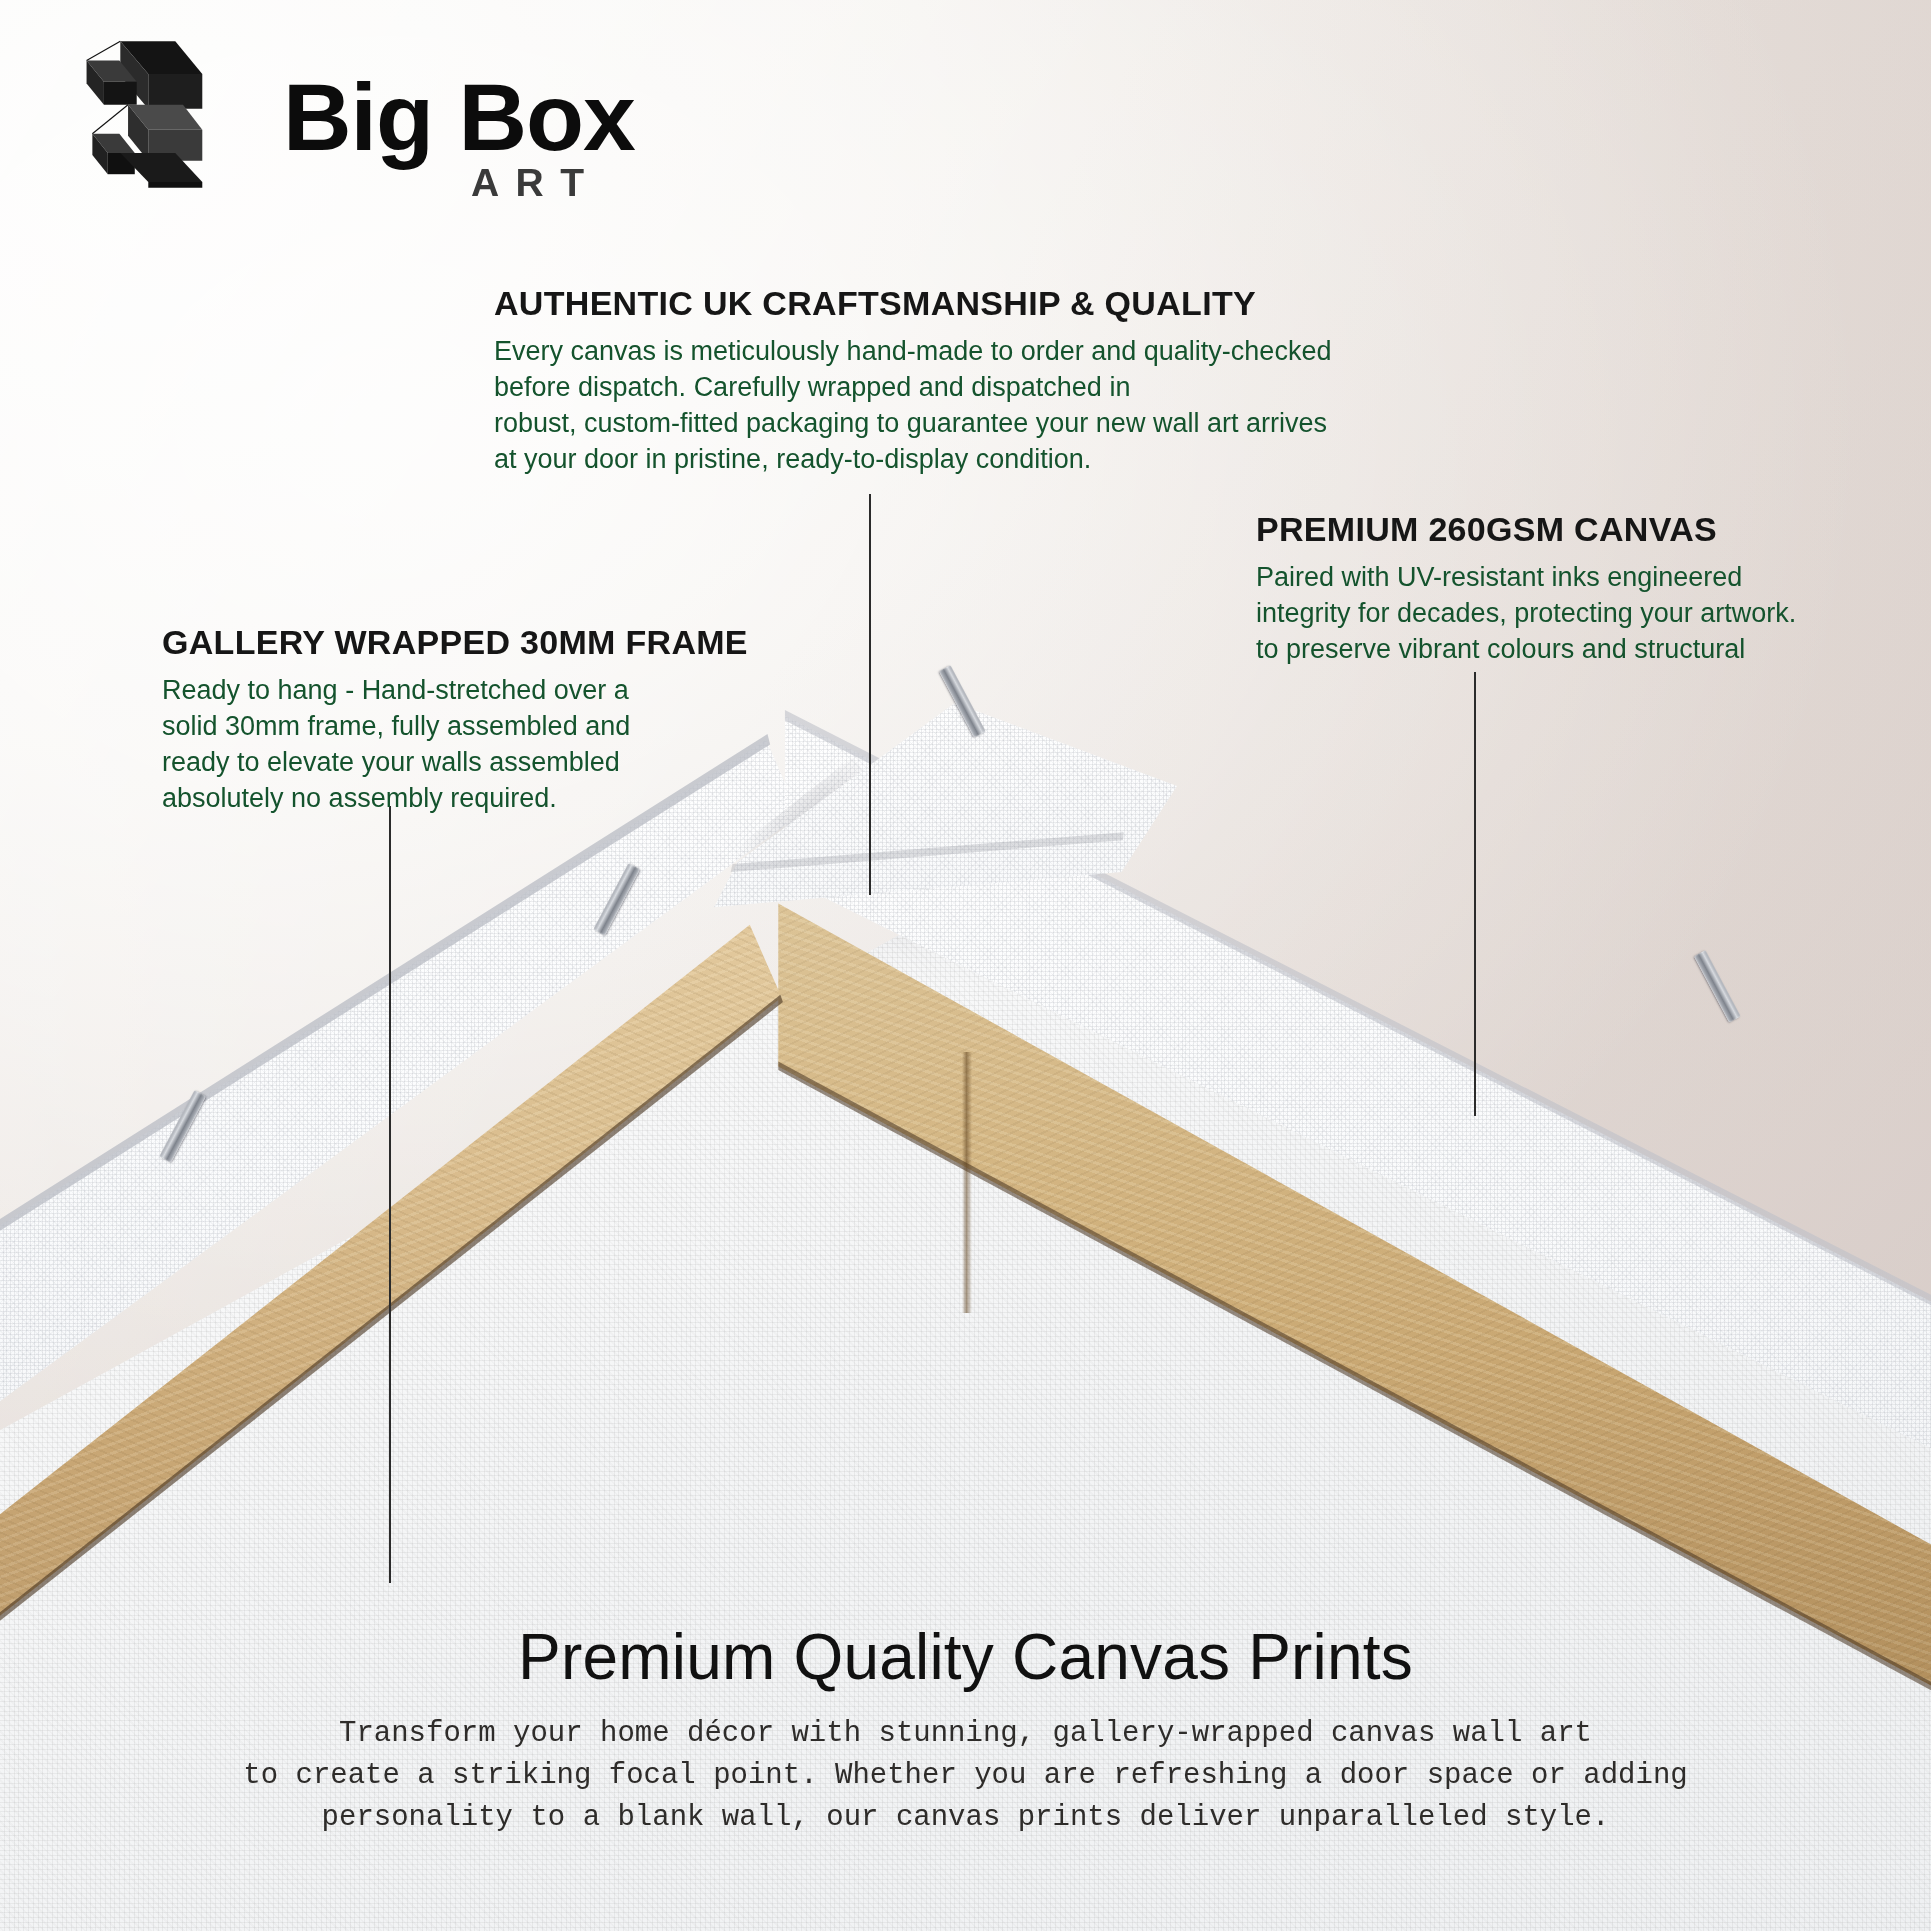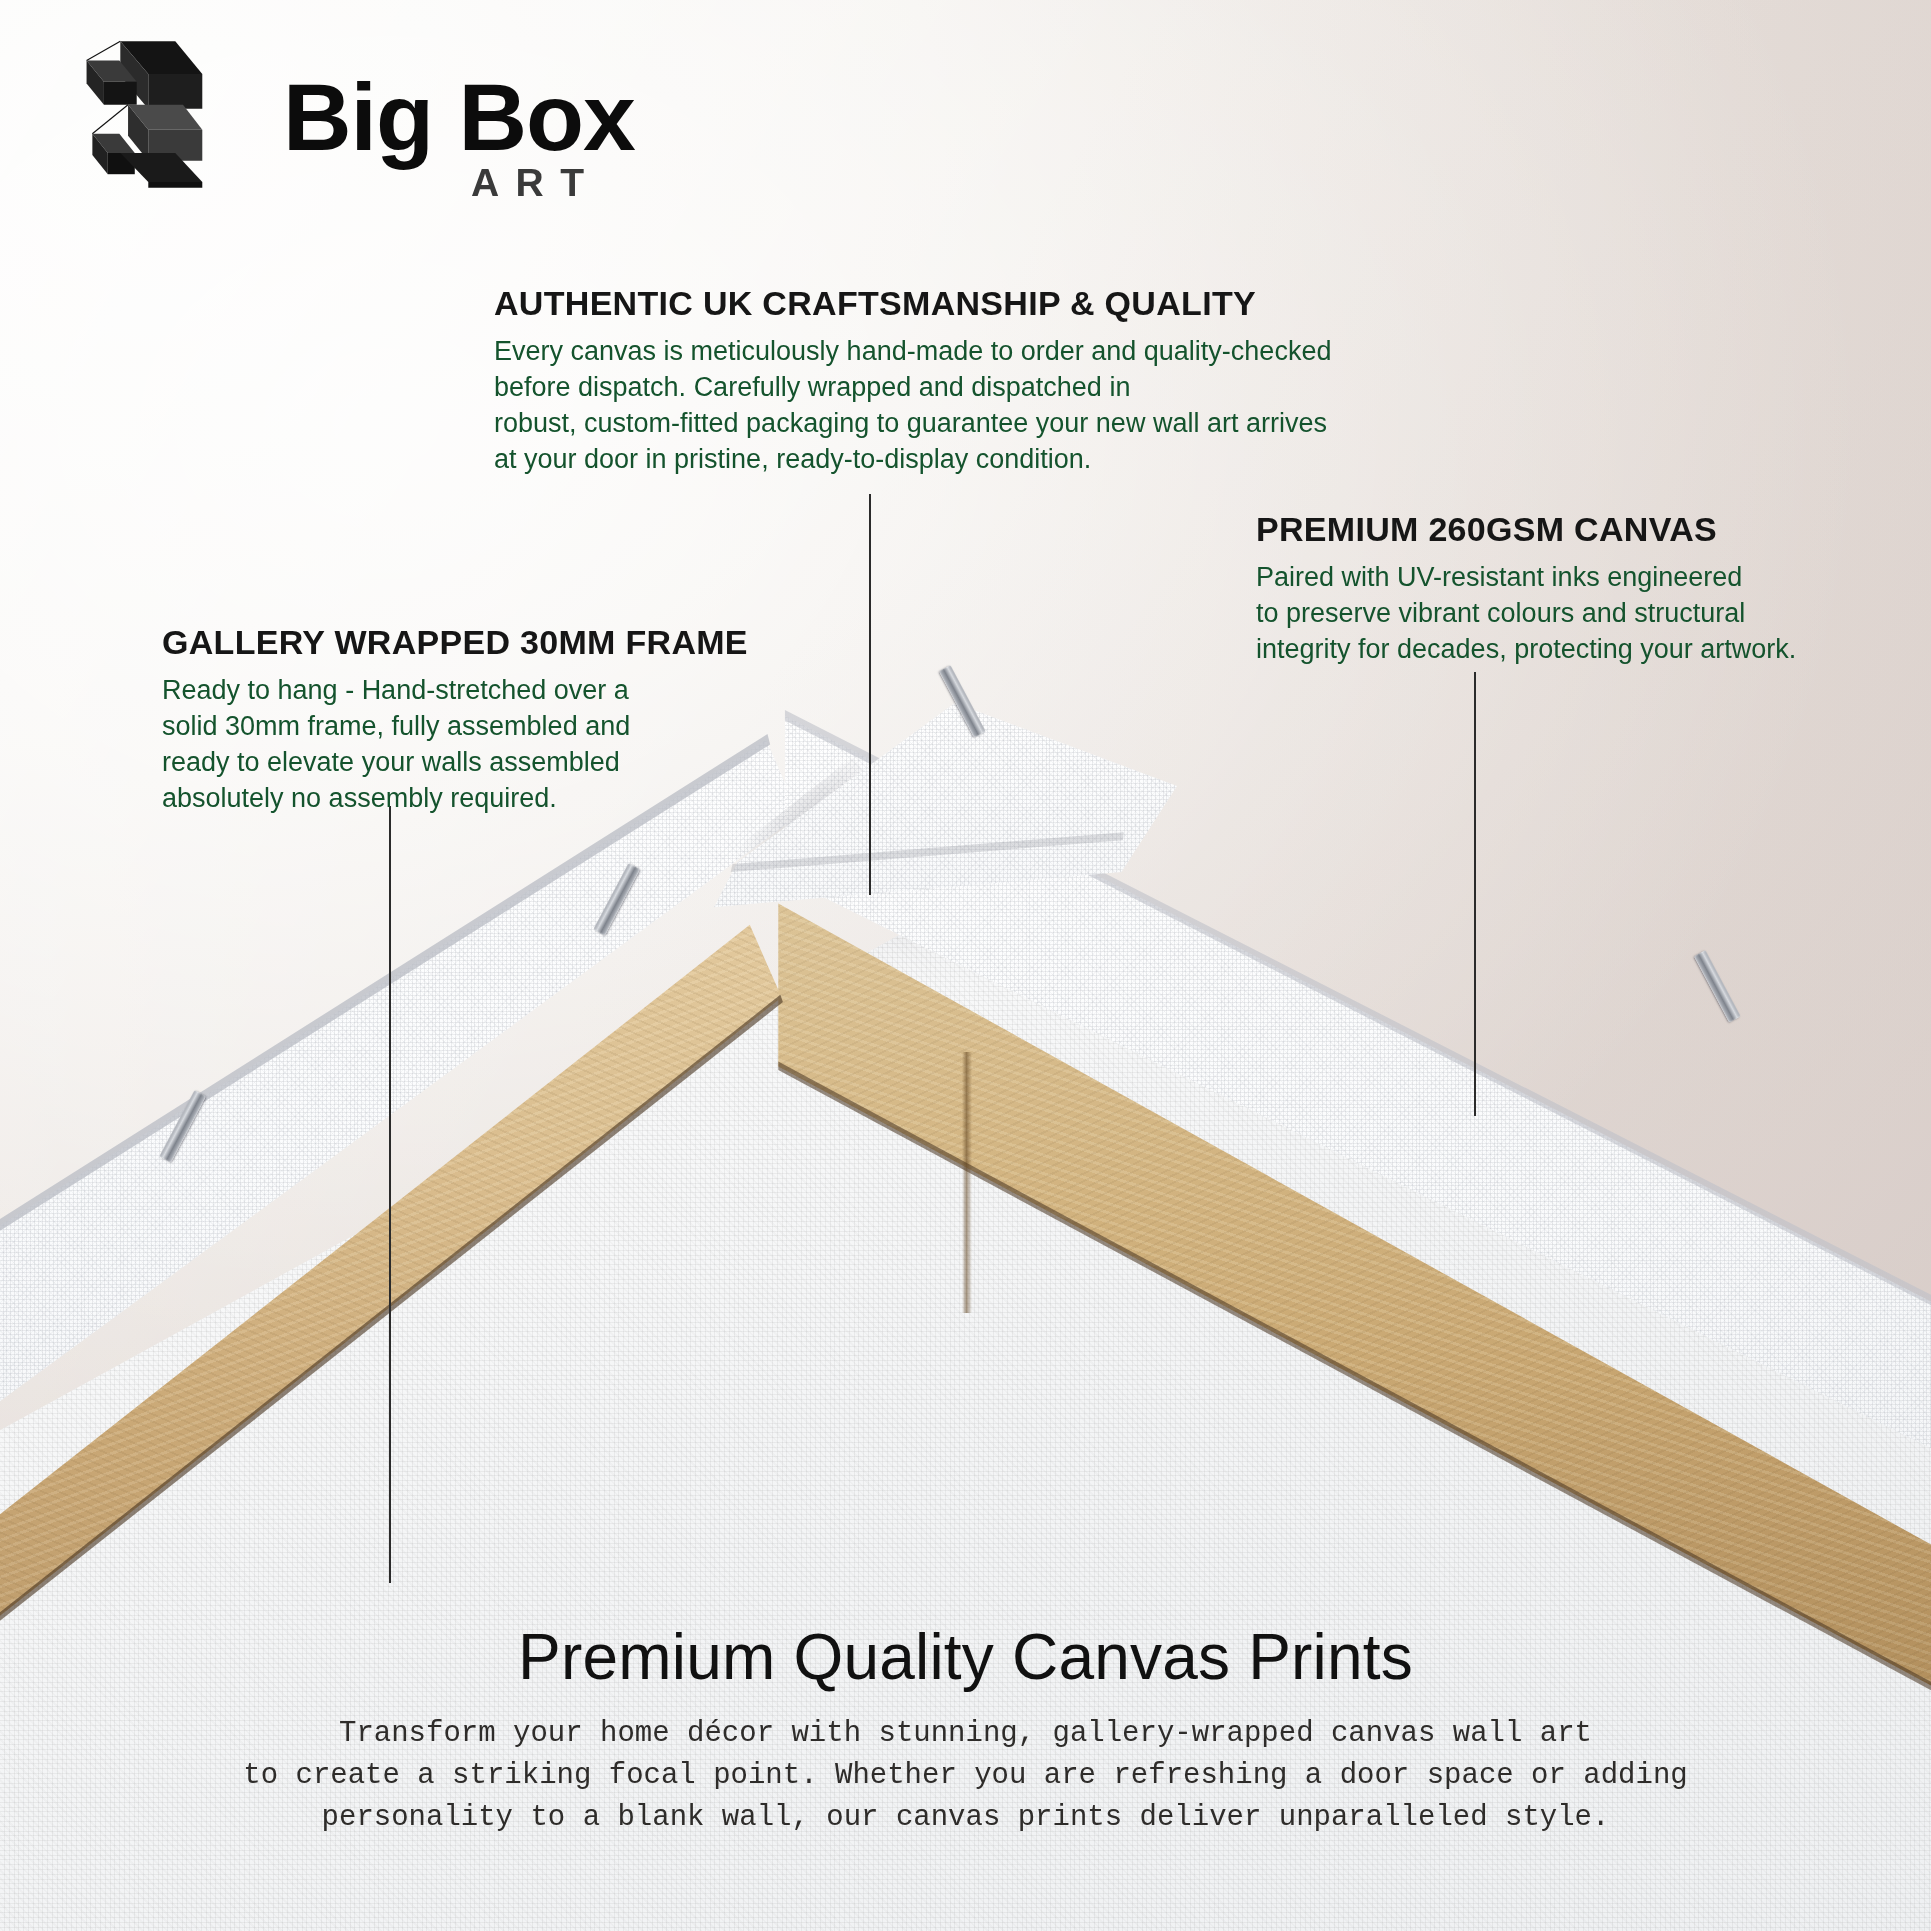--- a/index.html
+++ b/index.html
@@ -307,22 +307,22 @@
         <span>solid 30mm frame, fully assembled and</span>
         <span>ready to elevate your walls assembled</span>
         <span>absolutely no assembly required.</span>
       </p>
     </div>
 
     <div class="callout" id="c-premium">
       <h3>PREMIUM 260GSM CANVAS</h3>
       <p>
         <span>Paired with UV-resistant inks engineered</span>
+        <span>integrity for decades, protecting your artwork.</span>
         <span>to preserve vibrant colours and structural</span>
-        <span>integrity for decades, protecting your artwork.</span>
       </p>
     </div>
 
     <div class="footer">
       <h2>Premium Quality Canvas Prints</h2>
       <p>
         <span>Transform your home décor with stunning, gallery-wrapped canvas wall art</span>
         <span>to create a striking focal point.  Whether you are refreshing a door space or adding</span>
         <span>personality to a blank wall, our canvas prints deliver unparalleled style.</span>
       </p>

